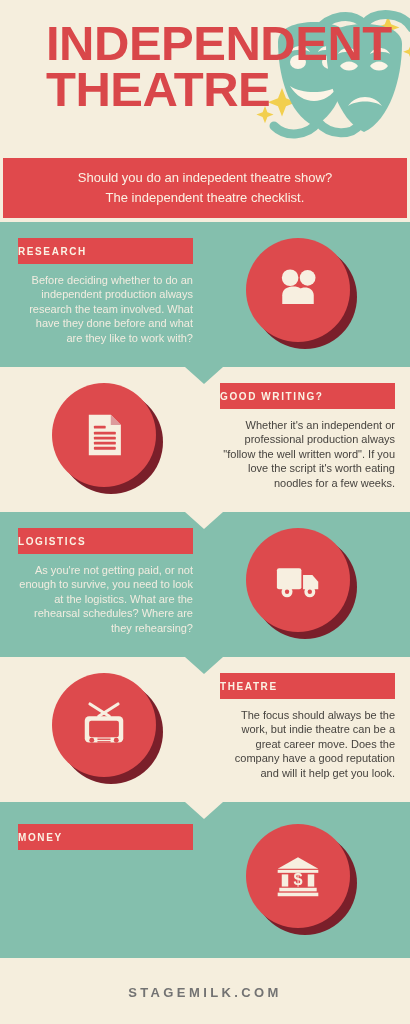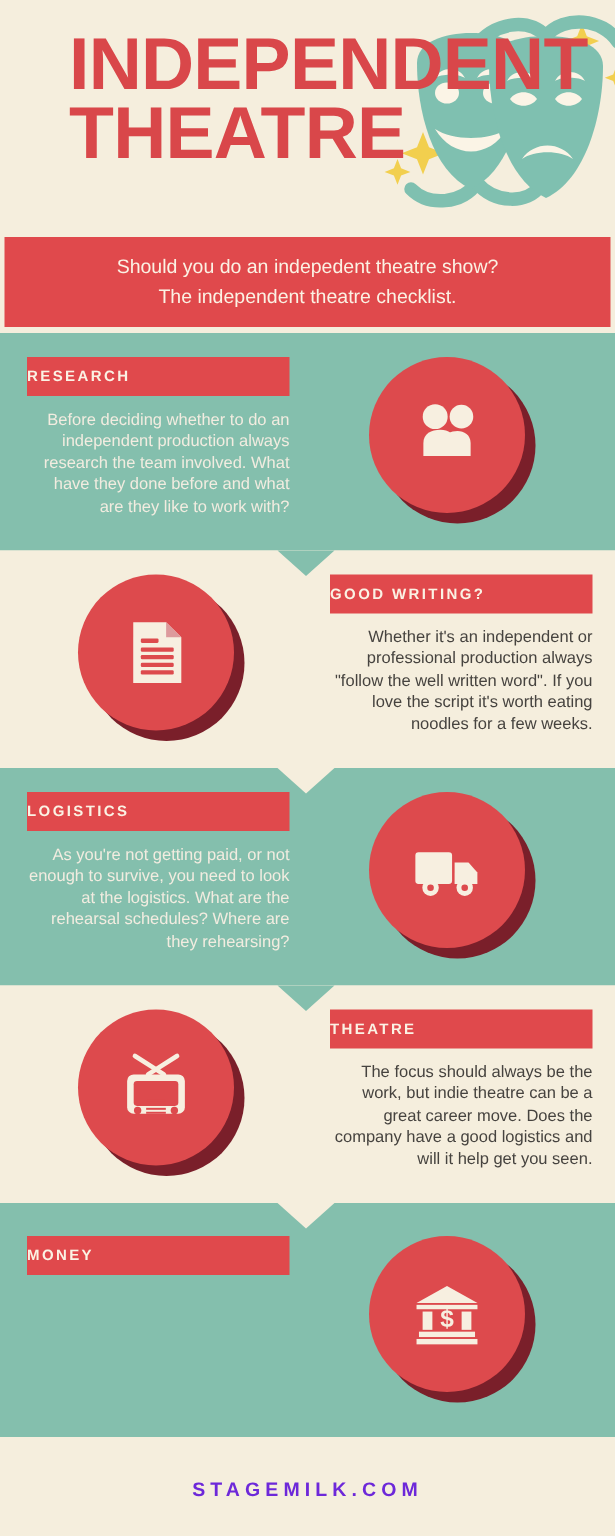--- a/index.html
+++ b/index.html
@@ -84,21 +84,21 @@
     display:flex; align-items:center; justify-content:center;
   }
   .disc svg { display:block; }
 
   
   .footer {
     position:absolute; left:0; bottom:0; width:410px; height:64px;
     background:#f5eedd; display:flex; align-items:center; justify-content:center;
   }
   .footer .ft {
-    color:#6d28d9; font-size:13px; font-weight:bold; letter-spacing:3.4px;
+    color:#737373; font-size:13px; font-weight:bold; letter-spacing:3.4px;
     font-family:"Liberation Sans", sans-serif;
   }
 </style>
 </head>
 <body>
 
 <div class="page">
 
   <div class="header">
     <div class="masks">
@@ -233,21 +233,21 @@
   </div>
 
   <div class="section sec-cream" style="top:657px;">
     <div class="bg"></div>
     <div class="notch"></div>
     <div class="sec-inner">
       <div class="txtcol right">
         <div class="label-bar">
           <span class="lt">THEATRE</span>
         </div>
-        <div class="body-text">The focus should always be the work, but indie theatre can be a great career move. Does the company have a good logistics and will it help get you seen.</div>
+        <div class="body-text">The focus should always be the work, but indie theatre can be a great career move. Does the company have a good reputation and will it help get you look.</div>
       </div>
       <div class="disc-wrap left">
         <div class="disc-shadow"></div>
         <div class="disc">
           <svg viewBox="0 0 64 64" width="56" height="56" aria-hidden="true">
             <g stroke="#f7efe0" stroke-width="3.6" stroke-linecap="round">
               <line x1="16" y1="8" x2="38" y2="22"></line>
               <line x1="48" y1="8" x2="26" y2="22"></line>
             </g>
             <rect x="10" y="22" width="44" height="30" rx="5" fill="#f7efe0"></rect>

